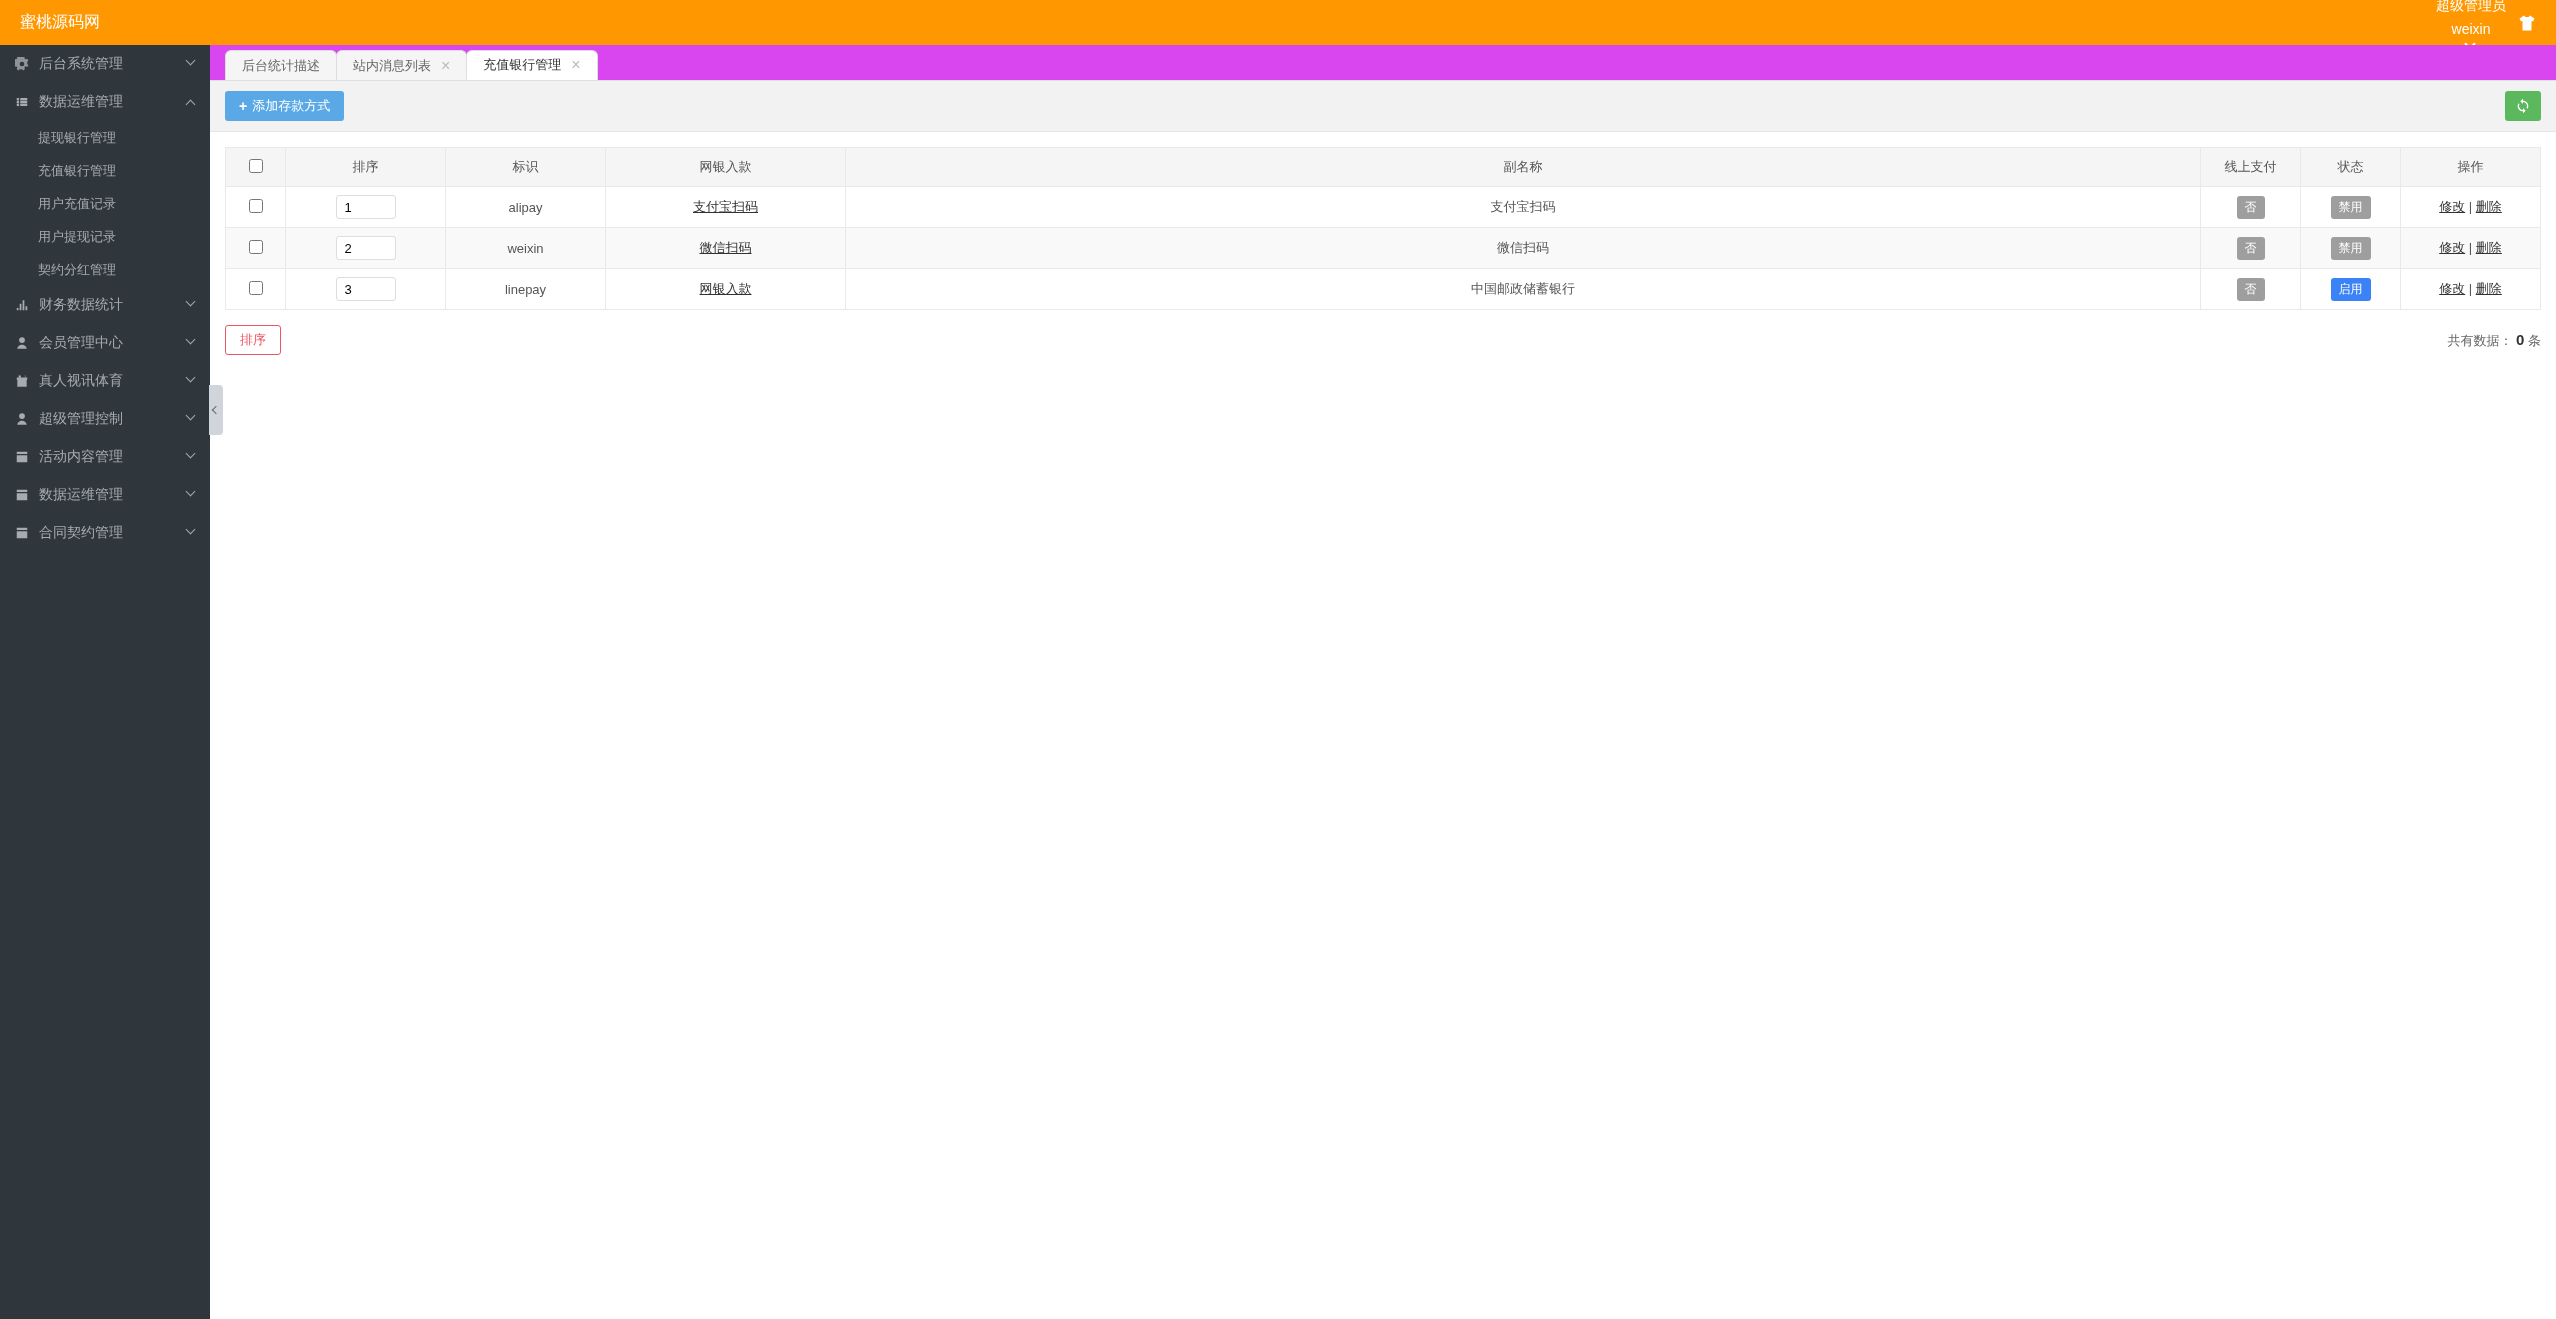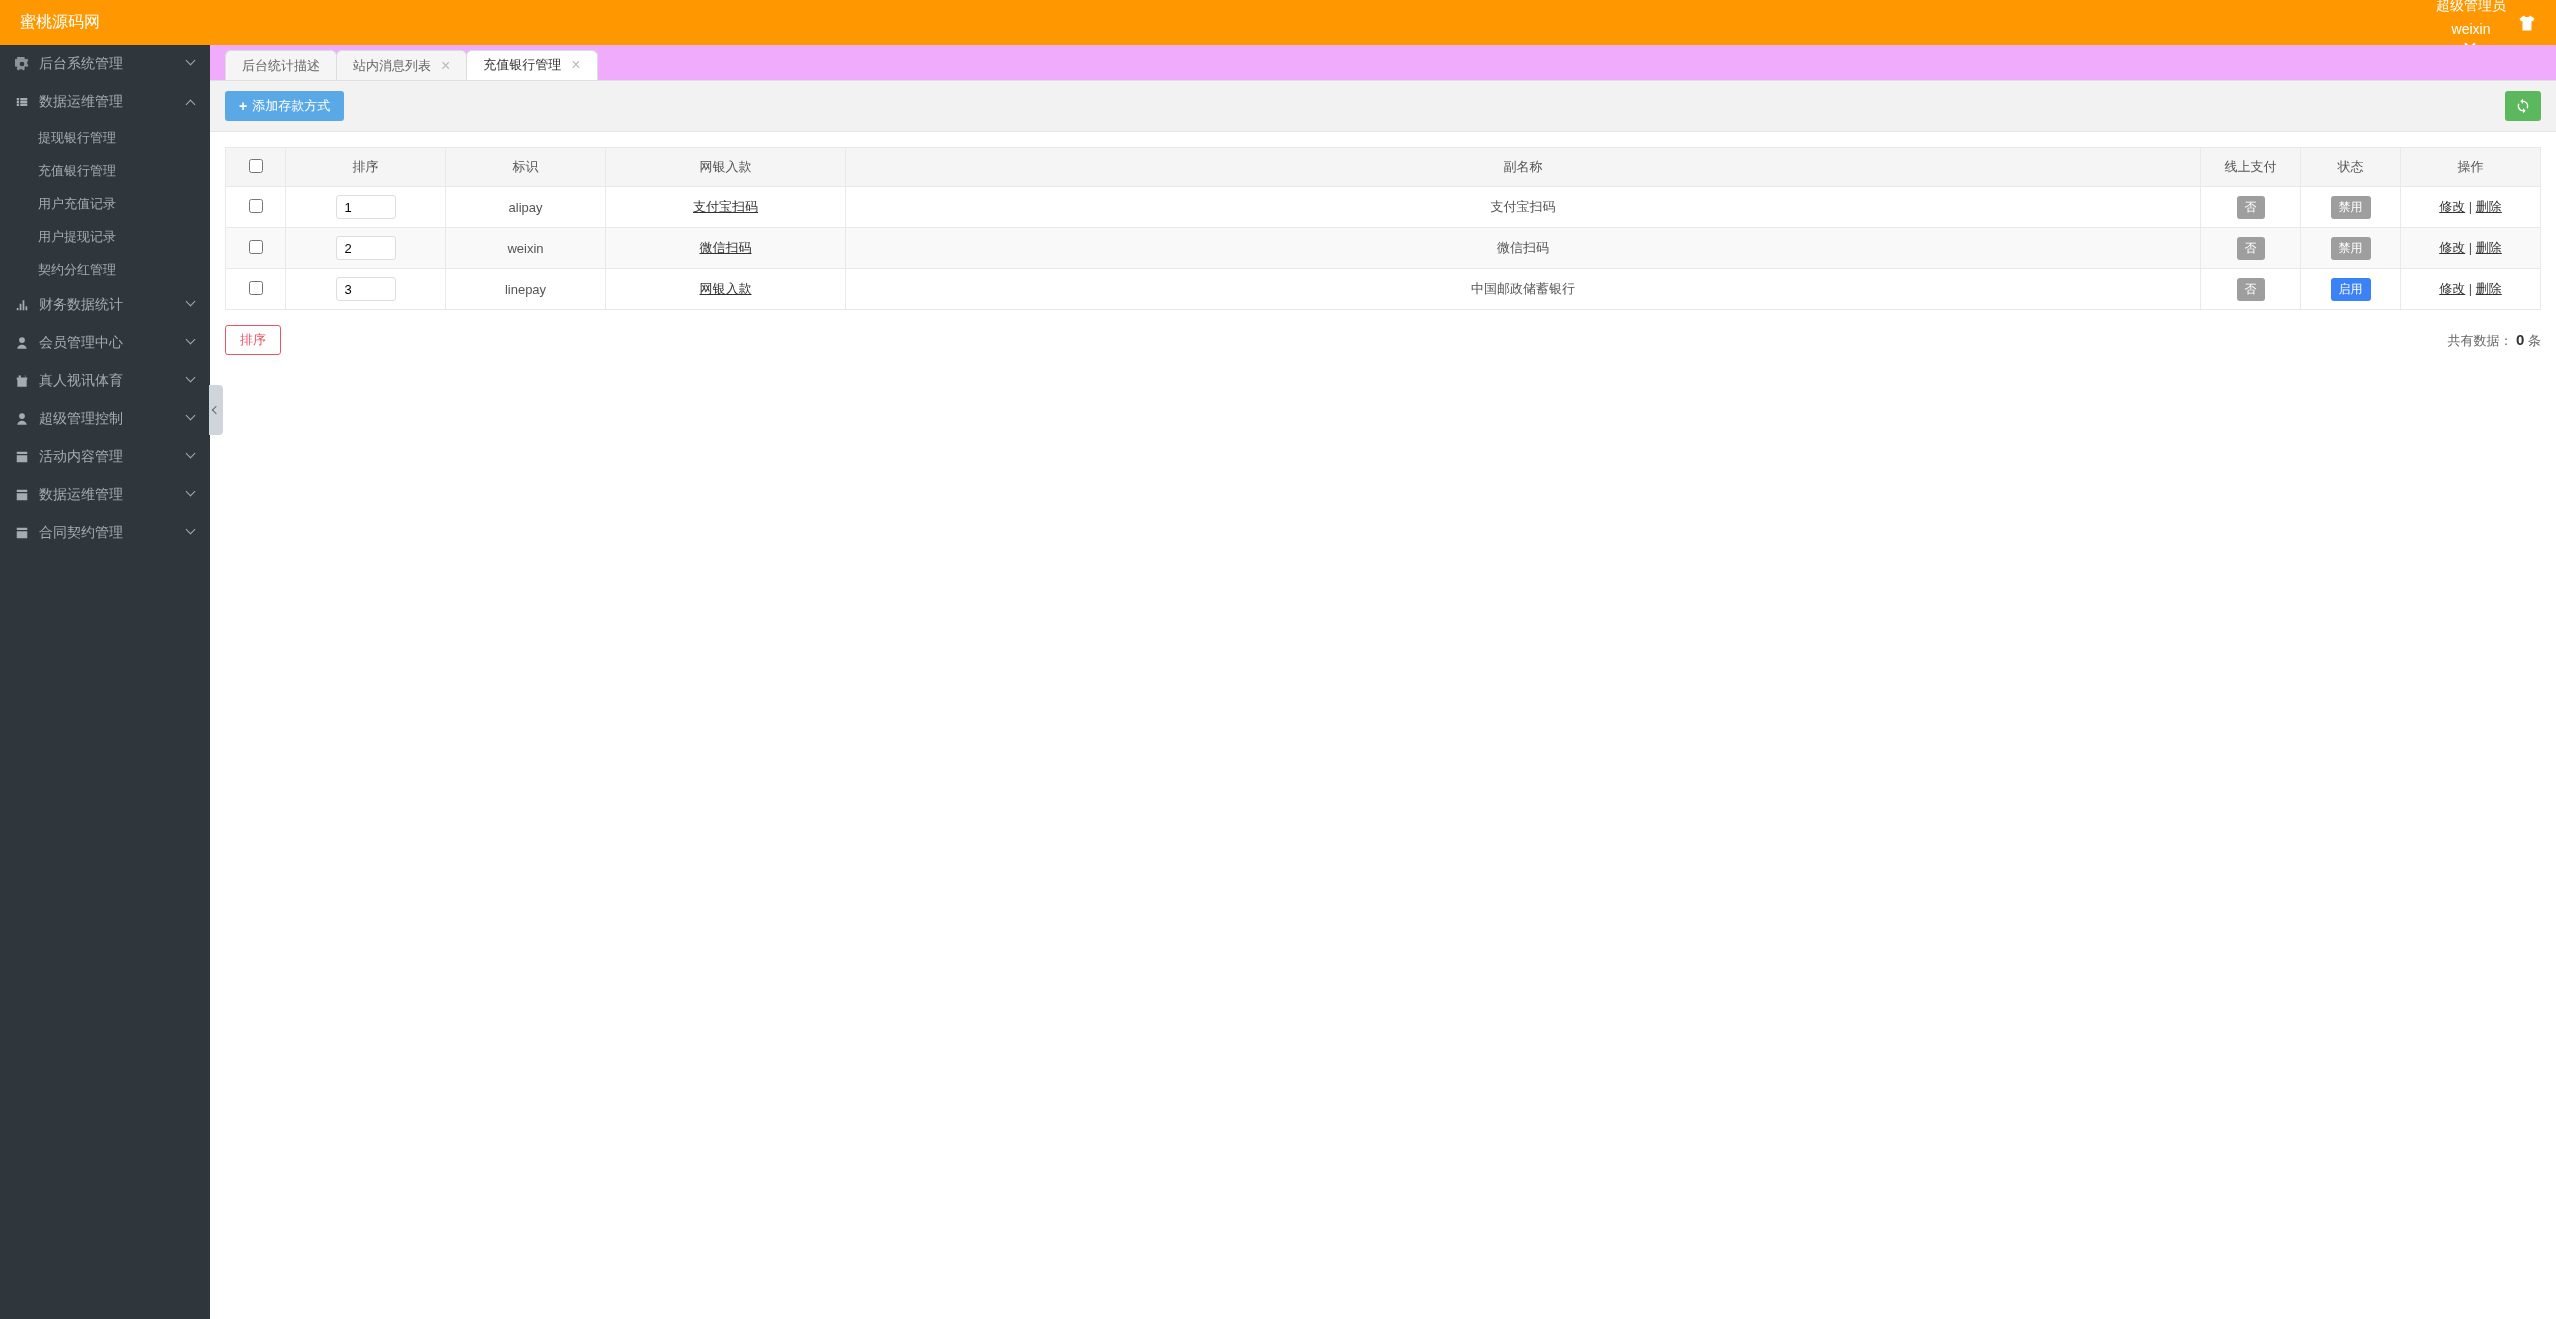--- a/index.html
+++ b/index.html
@@ -143,21 +143,21 @@
     }
     .collapse-handle::before {
       content: '';
       width: 5px;
       height: 5px;
       border-left: 1.5px solid #666;
       border-bottom: 1.5px solid #666;
       transform: rotate(45deg);
     }
     .tabs {
-      background: #f0abfc;
+      background: #d946ef;
       border-bottom: 1px solid #e0e0e0;
       display: flex;
       padding-left: 15px;
       padding-top: 5px;
       gap: 0;
     }
     .tab {
       height: 30px;
       padding: 0 16px;
       background: #f5f5f5;

